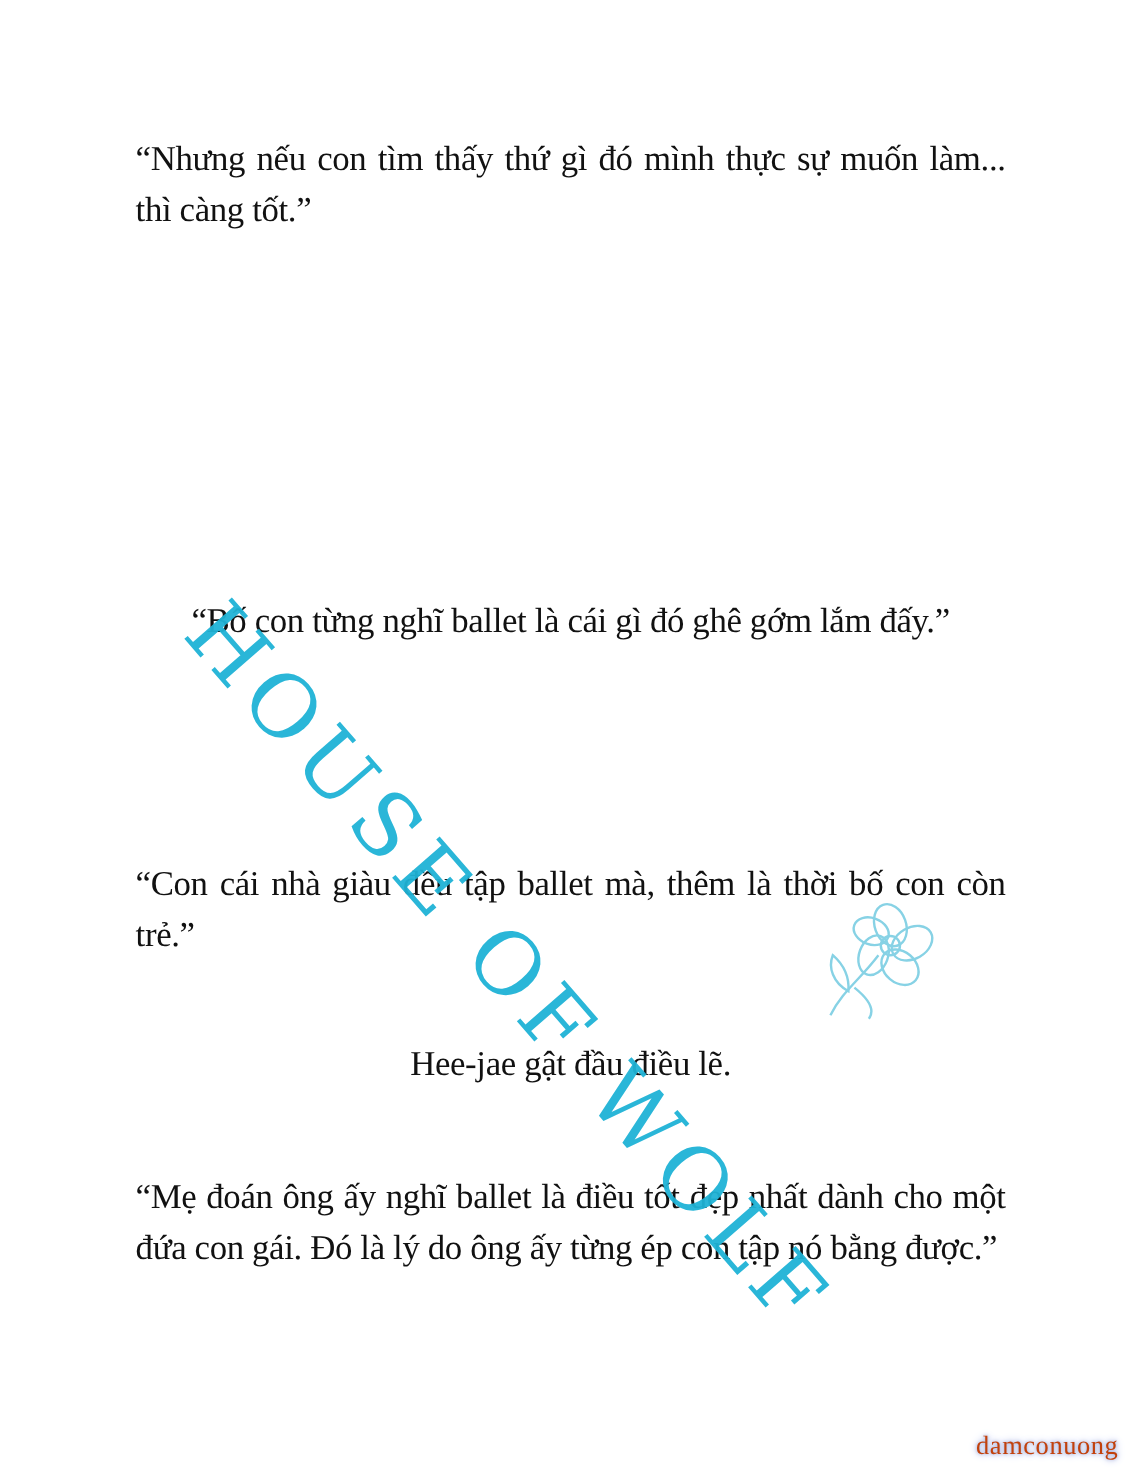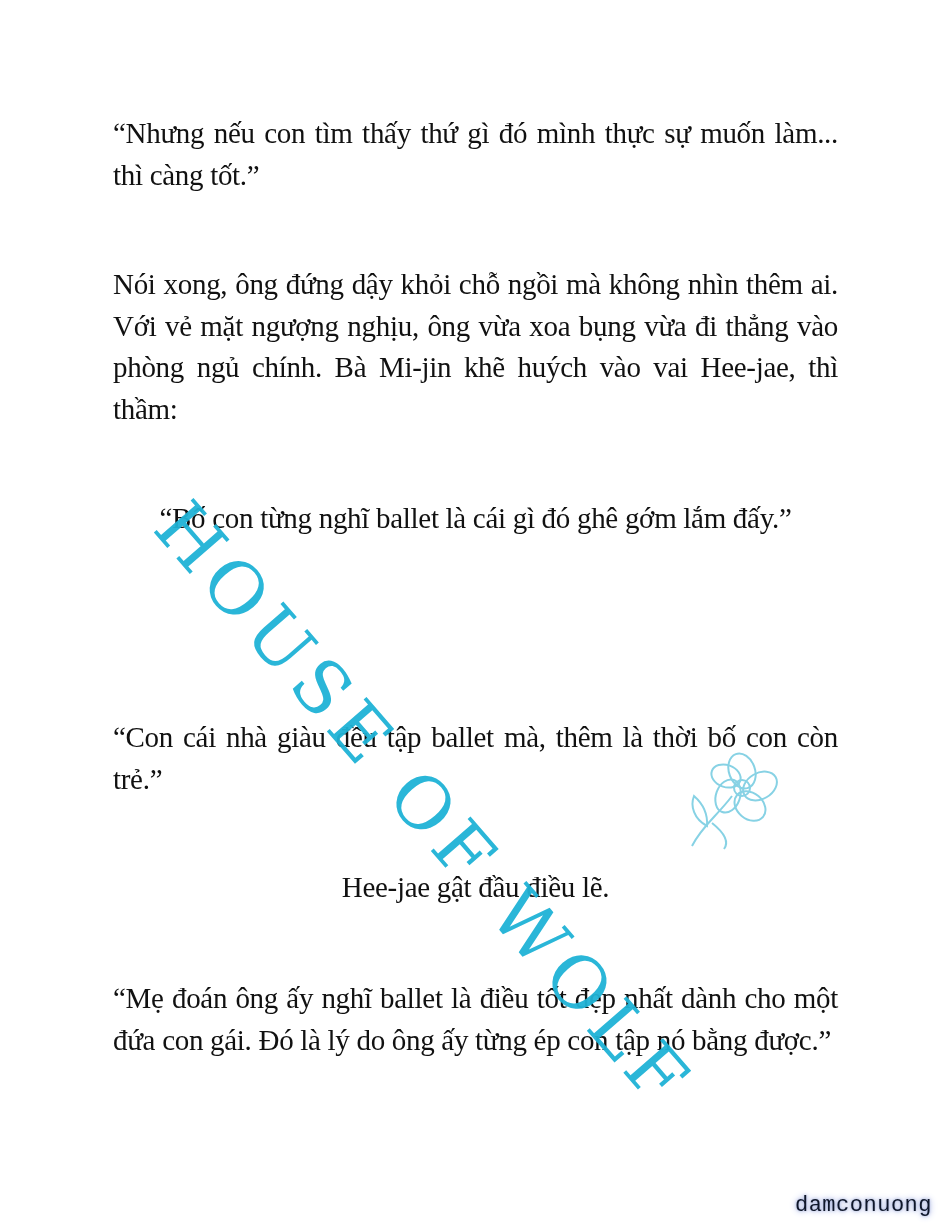--- a/index.html
+++ b/index.html
@@ -57,34 +57,33 @@
       position: absolute;
       left: 672px;
       top: 740px;
       width: 110px;
       height: 110px;
     }
     .site-wm {
       position: absolute;
       right: 18px;
       bottom: 12px;
-      font-family: Liberation Mono, monospace;
+      font-family: Liberation Serif, serif;
       font-size: 22px;
-      color: #0f172a;
+      color: #c2410c;
       letter-spacing: 0.5px;
       text-shadow: 0 0 3px #9aa7d8, 0 0 6px #b9c3ea, 0 0 10px #d6dcf3;
     }
   </style>
 </head>
 <body>
 
 <div class="page">
 
   <p class="para" style="top:112px;"> “Nhưng nếu con tìm thấy thứ gì đó mình thực sự muốn làm... thì càng tốt.”</p>
-  <p class="para" style="top:263px;">Nói xong, ông đứng dậy khỏi chỗ ngồi mà không nhìn thêm ai. Với vẻ mặt ngượng nghịu, ông vừa xoa bụng vừa đi thẳng vào phòng ngủ chính. Bà Mi-jin khẽ huých vào vai Hee-jae, thì thầm:</p>
   <p class="para last-left" style="top:497px;">“Bố con từng nghĩ ballet là cái gì đó ghê gớm lắm đấy.”</p>
   <p class="para" style="top:716px;">“Con cái nhà giàu đều tập ballet mà, thêm là thời bố con còn trẻ.”</p>
   <p class="para last-left" style="top:866px;">Hee-jae gật đầu điều lẽ.</p>
   <p class="para" style="top:977px;">“Mẹ đoán ông ấy nghĩ ballet là điều tốt đẹp nhất dành cho một đứa con gái. Đó là lý do ông ấy từng ép con tập nó bằng được.”</p>
 
   <div class="wm">
     <div class="wm-text">HOUSE OF WOLF</div>
 
     <svg class="flower" viewBox="0 0 110 110">
       <g fill="none" stroke="#5fc3dc" stroke-width="2" opacity="0.75">

